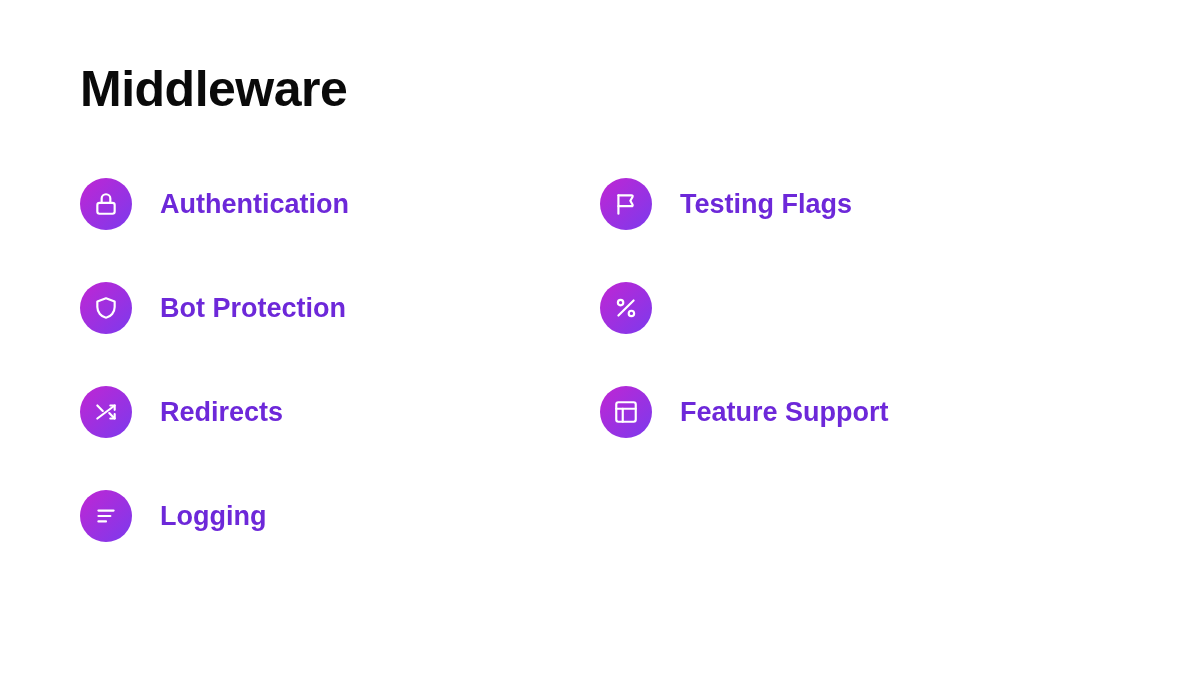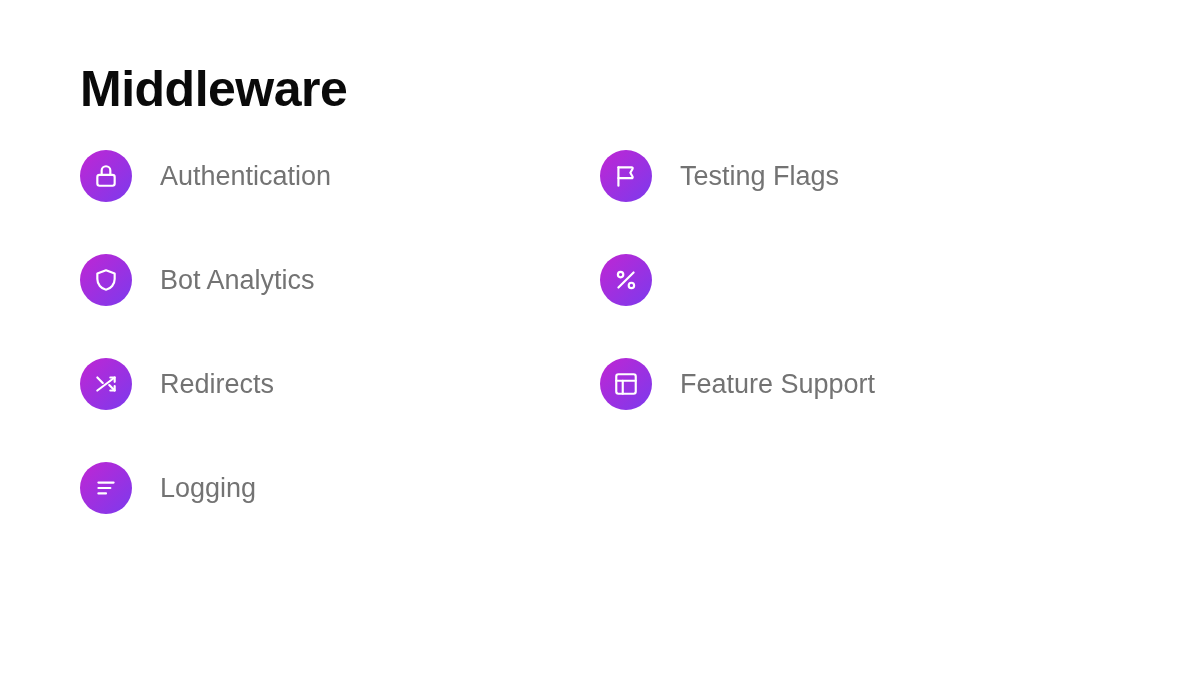--- a/index.html
+++ b/index.html
@@ -8,21 +8,21 @@
     height: 675px;
     background: #ffffff;
     font-family: -apple-system, BlinkMacSystemFont, "Segoe UI", Helvetica, Arial, sans-serif;
     color: #0a0a0a;
     padding: 60px 80px;
   }
   .title {
     font-size: 50px;
     font-weight: 800;
     letter-spacing: -0.5px;
-    margin-bottom: 32px;
+    margin-bottom: 60px;
   }
   .grid {
     display: grid;
     grid-template-columns: 1fr 1fr;
     column-gap: 40px;
     row-gap: 52px;
     max-width: 1000px;
   }
   .item {
     display: flex;
@@ -43,22 +43,22 @@
     width: 26px;
     height: 26px;
     stroke: #ffffff;
     stroke-width: 2;
     fill: none;
     stroke-linecap: round;
     stroke-linejoin: round;
   }
   .label {
     font-size: 27px;
-    font-weight: 400;
-    color: #737373;
+    font-weight: 700;
+    color: #6d28d9;
   }
 </style>
 </head>
 <body>
 
 <h1 class="title">Middleware</h1>
 
 <div class="grid">
 
   <div class="item">
@@ -80,21 +80,21 @@
     </div>
     <span class="label">Testing Flags</span>
   </div>
 
   <div class="item">
     <div class="icon-circle">
       <svg viewBox="0 0 24 24">
           <path d="M12 3l8 3v5c0 5-3.5 9-8 10-4.5-1-8-5-8-10V6l8-3z"></path>
         </svg>
     </div>
-    <span class="label">Bot Analytics</span>
+    <span class="label">Bot Protection</span>
   </div>
 
   <div class="item">
     <div class="icon-circle">
       <svg viewBox="0 0 24 24">
           <line x1="19" y1="5" x2="5" y2="19"></line>
           <circle cx="7" cy="7" r="2.5"></circle>
           <circle cx="17" cy="17" r="2.5"></circle>
         </svg>
     </div>

